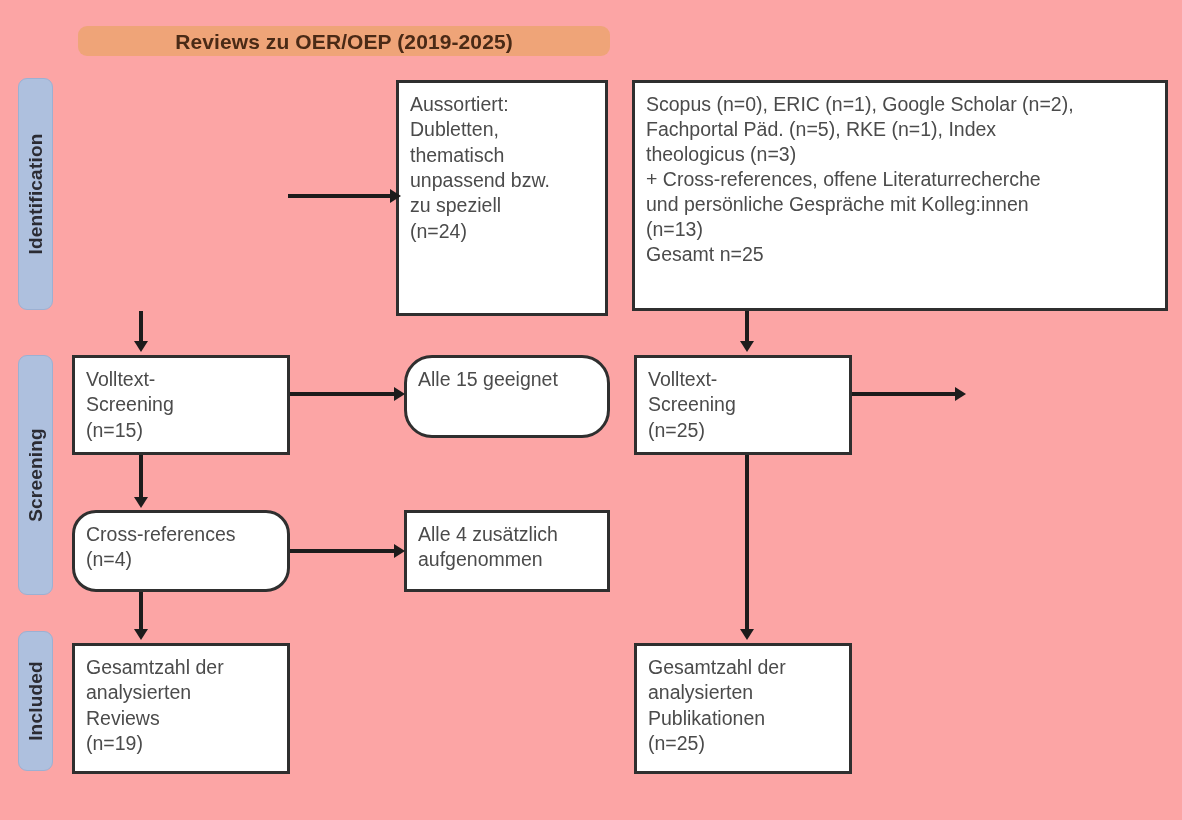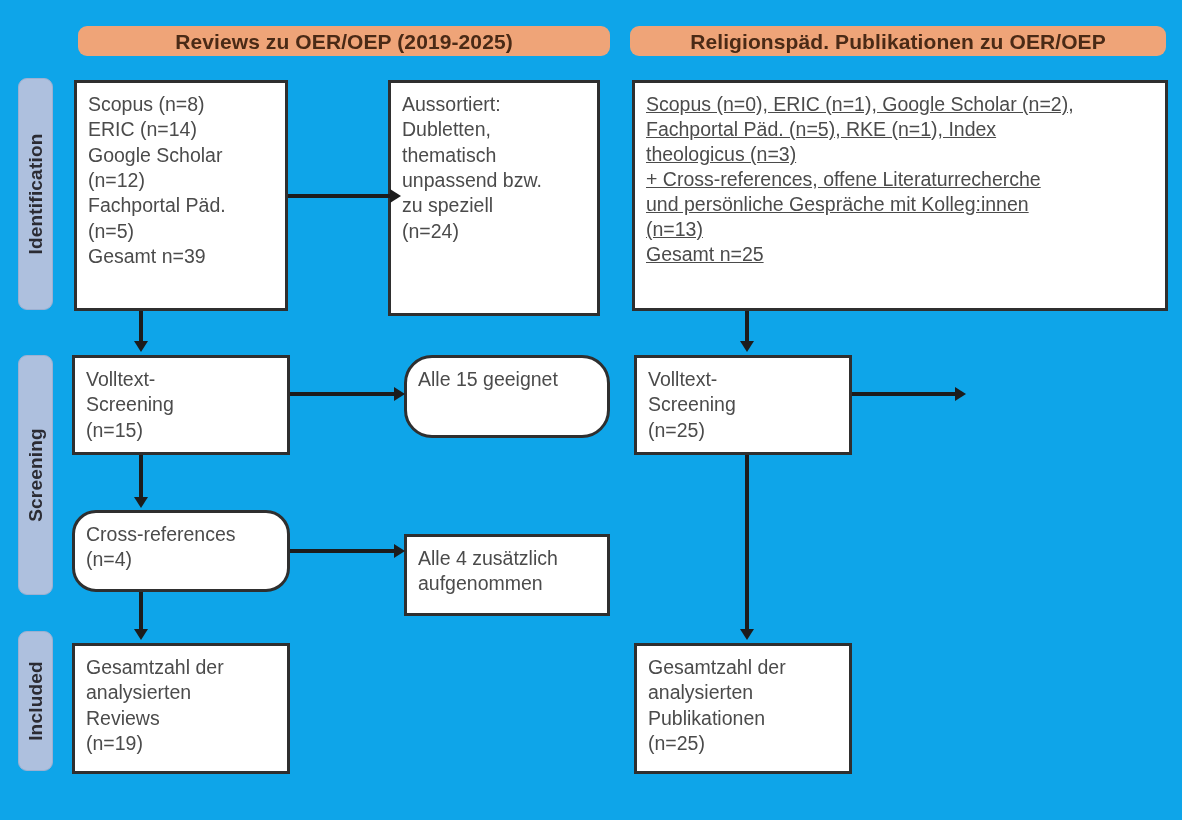--- a/index.html
+++ b/index.html
@@ -5,21 +5,21 @@
 <style>
   html,body{margin:0;padding:0;background:#ffffff;}
   body{
     font-family:"Liberation Sans","DejaVu Sans",sans-serif;
     -webkit-font-smoothing:antialiased;
   }
   #stage{
     position:relative;
     width:1182px;
     height:820px;
-    background:#0ea5e9;
+    background:#fca5a5;
     overflow:hidden;
   }
 
   
   .col-header{
     position:absolute;
     background:#efa478;
     border-radius:9px;
     color:#4a2a16;
     font-size:21px;
@@ -61,21 +61,21 @@
     background:#ffffff;
     border:3px solid #2f2f2f;
     box-sizing:border-box;
     padding:9px 10px 6px 11px;
     font-size:19.5px;
     line-height:1.30;
     color:#4b4b4b;
     white-space:pre-line;
     overflow:hidden;
   }
-  .box.wide{ line-height:1.28; font-size:19.5px;text-decoration:underline; }
+  .box.wide{ line-height:1.28; font-size:19.5px; }
 
   
   .line{
     position:absolute;
     background:#1c1c1c;
   }
   .arrow-down{
     position:absolute;
     width:0;height:0;
     border-left:7px solid transparent;
@@ -90,59 +90,51 @@
     border-left:11px solid #1c1c1c;
   }
 </style>
 </head>
 <body>
 
 <div id="stage">
 
   <div class="col-header" style="left:78px;top:26px;width:532px;height:30px;">Reviews zu OER/OEP (2019-2025)</div>
 
-  <div class="col-header" style="left:630px;top:26px;width:536px;height:30px;">Religionspäd. Publikationen zu OER/OEP</div>
 
   <div class="stage-pill" style="left:18px;top:78px;width:35px;height:232px;">
     <span>Identification</span>
   </div>
 
   <div class="stage-pill" style="left:18px;top:355px;width:35px;height:240px;">
     <span>Screening</span>
   </div>
 
   <div class="stage-pill" style="left:18px;top:631px;width:35px;height:140px;">
     <span>Included</span>
   </div>
 
-  <div class="box" style="left:74px;top:80px;width:214px;height:231px;">Scopus (n=8)
-ERIC (n=14)
-Google Scholar
-(n=12)
-Fachportal Päd.
-(n=5)
-Gesamt n=39</div>
 
-  <div class="box" style="left:388px;top:80px;width:212px;height:236px;">Aussortiert:
+  <div class="box" style="left:396px;top:80px;width:212px;height:236px;">Aussortiert:
 Dubletten,
 thematisch
 unpassend bzw.
 zu speziell
 (n=24)</div>
 
   <div class="box" style="left:72px;top:355px;width:218px;height:100px;">Volltext-
 Screening
 (n=15)</div>
 
   <div class="box" style="left:404px;top:355px;width:206px;height:83px;border-radius:28px;">Alle 15 geeignet</div>
 
   <div class="box" style="left:72px;top:510px;width:218px;height:82px;border-radius:24px;">Cross-references
 (n=4)</div>
 
-  <div class="box" style="left:404px;top:510px;width:206px;height:82px;margin-top:24px;">Alle 4 zusätzlich
+  <div class="box" style="left:404px;top:510px;width:206px;height:82px;">Alle 4 zusätzlich
 aufgenommen</div>
 
   <div class="box" style="left:72px;top:643px;width:218px;height:131px;">Gesamtzahl der
 analysierten
 Reviews
 (n=19)</div>
 
   <div class="box wide" style="left:632px;top:80px;width:536px;height:231px;">Scopus (n=0), ERIC (n=1), Google Scholar (n=2),
 Fachportal Päd. (n=5), RKE (n=1), Index
 theologicus (n=3)

